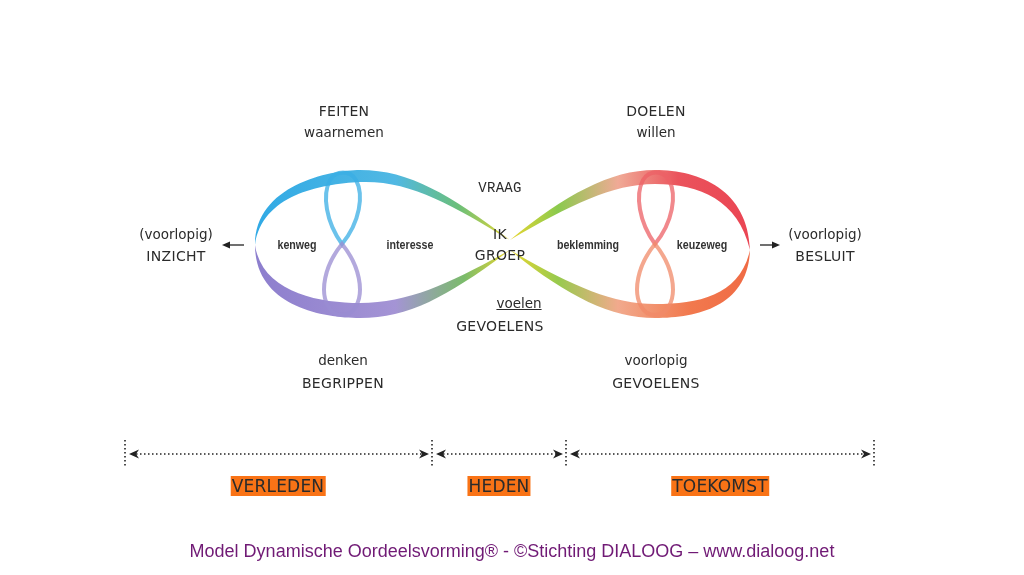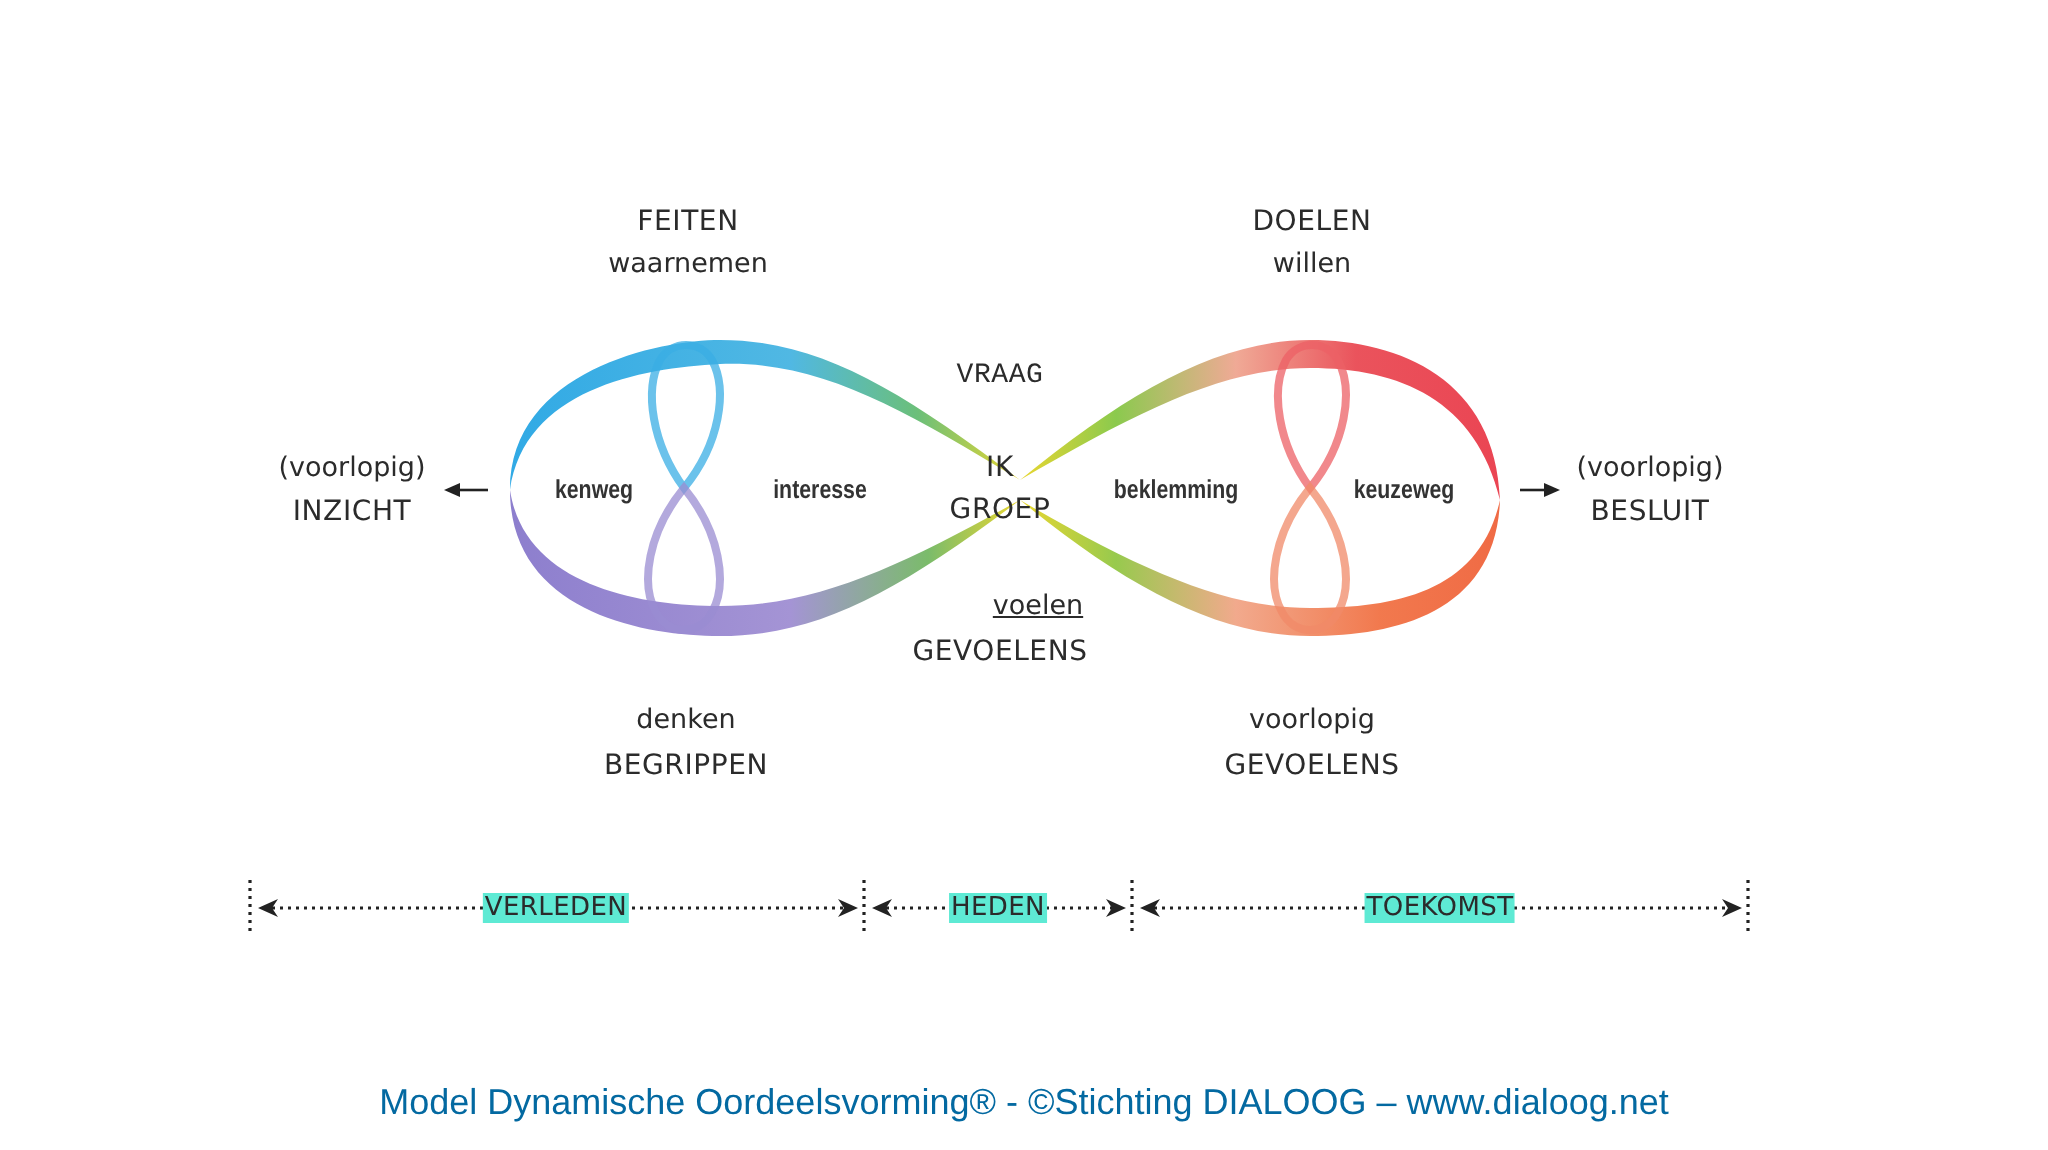--- a/index.html
+++ b/index.html
@@ -2,22 +2,22 @@
 <html><head>
 <meta charset="utf-8">
 <style>
   html, body { margin: 0; padding: 0; background: #ffffff; }
   body { width: 1024px; height: 575px; position: relative; overflow: hidden; font-family: "DejaVu Sans", sans-serif; color: #2b2b2b; }
   .lbl { position: absolute; text-align: center; white-space: nowrap; transform: translateX(-50%); }
   .caps { font-size: 14px; letter-spacing: 0.3px; }
   .low  { font-size: 13.5px; }
   .narrow { font-family: "Liberation Sans", sans-serif; font-weight: bold; font-size: 13px; transform: translateX(-50%) scaleX(0.82); color:#333; }
   svg#diagram { position: absolute; left: 0; top: 0; }
-  .footer { position: absolute; left: 0; width: 1024px; top: 541px; text-align: center; font-family: "Liberation Sans", sans-serif; font-size: 18px; color: #0369a1; }
-  .tl-label { position: absolute; font-size: 13px; background: #5eead4; padding: 0 1px; transform: translate(-50%, -50%); letter-spacing: 0.2px; }
+  .footer { position: absolute; left: 0; width: 1024px; top: 541px; text-align: center; font-family: "Liberation Sans", sans-serif; font-size: 18px; color: #701a75; }
+  .tl-label { position: absolute; font-size: 17px; background: #f97316; padding: 0 1px; transform: translate(-50%, -50%); letter-spacing: 0.2px; margin-top: 32px; }
 </style>
 </head>
 <body>
 
 <svg id="diagram" width="1024" height="575" viewBox="0 0 1024 575">
   <defs>
     <linearGradient id="gLeftTop" x1="255" y1="0" x2="510" y2="0" gradientUnits="userSpaceOnUse">
       <stop offset="0" stop-color="#1aa0e2"></stop>
       <stop offset="0.55" stop-color="#3db0e0"></stop>
       <stop offset="0.8" stop-color="#5bb86a"></stop>

